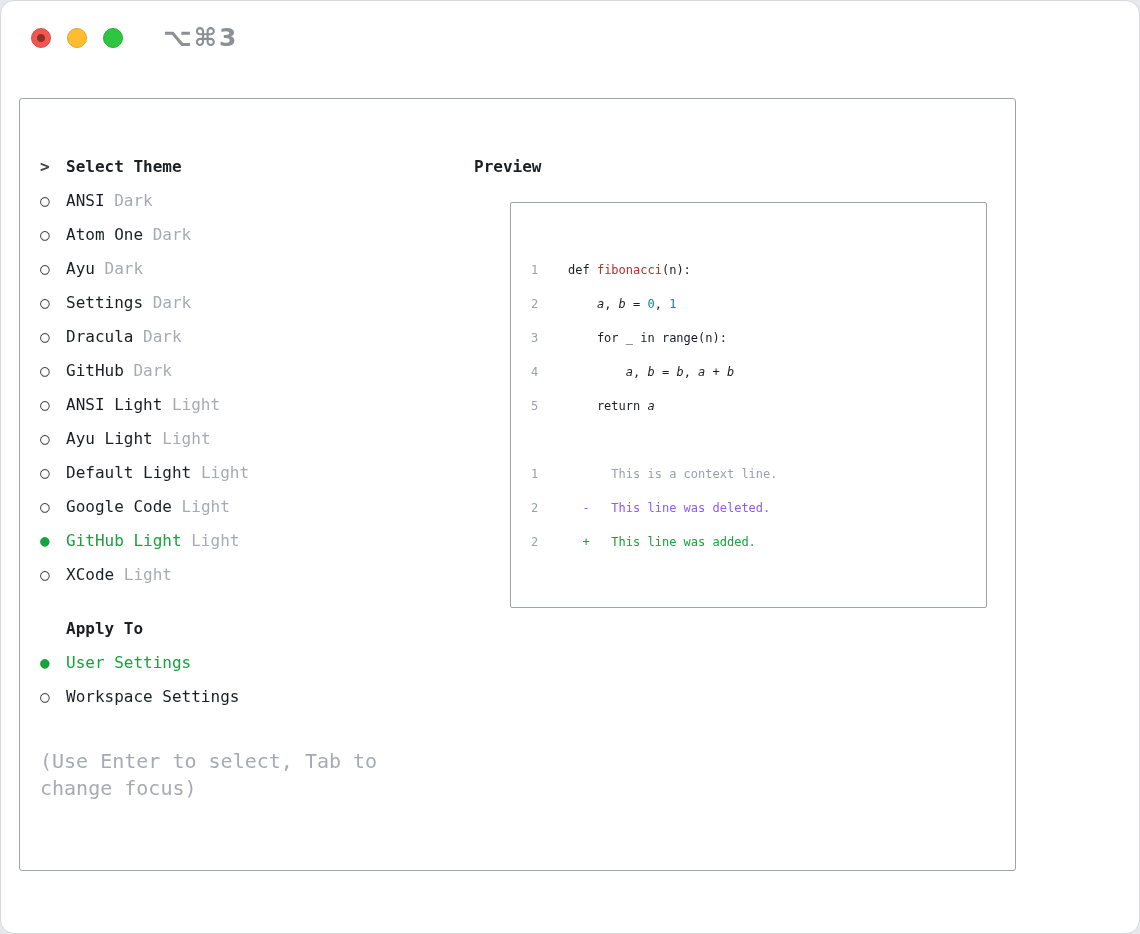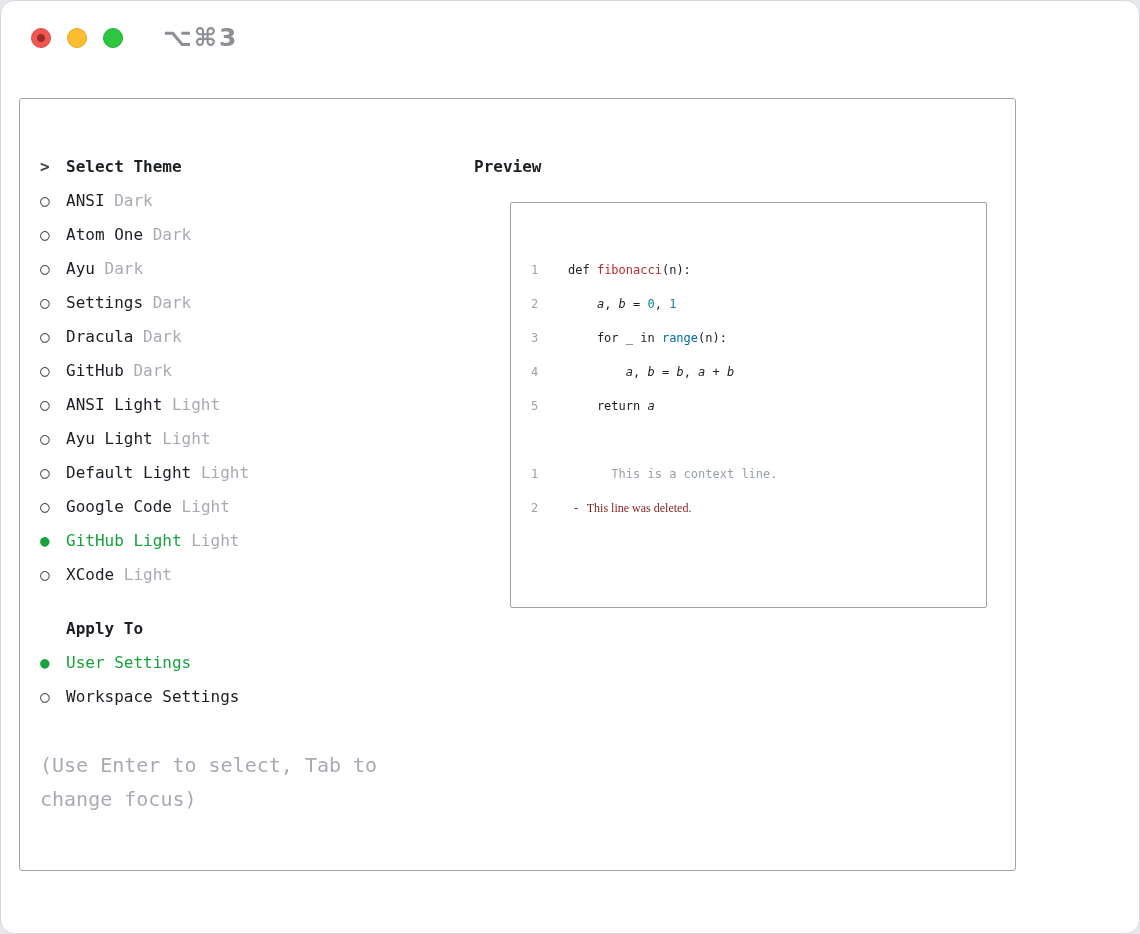--- a/index.html
+++ b/index.html
@@ -19,35 +19,35 @@
   .main-box { position:absolute; left:18px; top:97px; width:997px; height:773px;
     background:#fff; border:1.5px solid #9fa4ab; border-radius:3px; }
   .left-col { position:absolute; left:20px; top:51px; width:450px; }
   .row { height:34px; line-height:34px; font-size:16px; color:#1b1e23; }
   .header-row { font-weight:bold; }
   .marker { display:inline-block; width:26px; color:#3f4347; }
   .marker.green { color:#16a33c; }
   .green { color:#16a33c; }
   .variant-label { color:#a7abb1; }
   .apply-header { margin-top:20px; }
-  .hint { margin-top:34px; width:380px; font-size:20px; line-height:34px; color:#a7abb1; }
+  .hint { margin-top:34px; width:380px; font-size:20px; line-height:27px; color:#a7abb1; }
   
   .preview-title { position:absolute; left:454px; top:51px; }
   .preview-box { position:absolute; left:490px; top:103px; width:477px; height:406px;
     background:#fff; border:1.5px solid #9fa4ab; border-radius:2px;
     padding:50px 0 0 20px; overflow:hidden; }
   .code-line { height:34px; line-height:34px; font-size:12px; white-space:pre; }
   .line-num { display:inline-block; width:37px; color:#9ba1a9; }
   .tok-plain { color:#1b1e23; }
   .tok-func { color:#bb2b31; }
   .tok-var { color:#1b1e23; font-style:italic; }
   .tok-number { color:#0f8495; }
-  .tok-builtin { color:#0369a1;text-align:center; }
+  .tok-builtin { color:#0f172a;text-align:center; }
   .tok-context { color:#9ba1a9; }
-  .tok-deleted { color:#7f1d1d;font-family:Liberation Serif, serif; }
+  .tok-deleted { color:#8b5cf6; }
   .tok-added { color:#16a33c; }
 </style>
 </head>
 <body>
 
 <div class="window">
   <div class="titlebar">
       <span class="light red"></span>
       <span class="light yellow"></span>
       <span class="light green"></span>
@@ -83,16 +83,17 @@
     <div class="preview-box">
       <div>
           <div class="code-line"><span class="line-num">1</span><span class="tok-plain">def </span><span class="tok-func">fibonacci</span><span class="tok-plain">(n):</span></div>
           <div class="code-line"><span class="line-num">2</span><span class="tok-plain">    </span><span class="tok-var">a</span><span class="tok-plain">, </span><span class="tok-var">b</span><span class="tok-plain"> = </span><span class="tok-number">0</span><span class="tok-plain">, </span><span class="tok-number">1</span></div>
           <div class="code-line"><span class="line-num">3</span><span class="tok-plain">    for _ in </span><span class="tok-builtin">range</span><span class="tok-plain">(n):</span></div>
           <div class="code-line"><span class="line-num">4</span><span class="tok-plain">        </span><span class="tok-var">a</span><span class="tok-plain">, </span><span class="tok-var">b</span><span class="tok-plain"> = </span><span class="tok-var">b</span><span class="tok-plain">, </span><span class="tok-var">a</span><span class="tok-plain"> + </span><span class="tok-var">b</span></div>
           <div class="code-line"><span class="line-num">5</span><span class="tok-plain">    return </span><span class="tok-var">a</span></div>
           <div class="code-line"><span class="line-num"></span></div>
           <div class="code-line"><span class="line-num">1</span><span class="tok-context">      This is a context line.</span></div>
           <div class="code-line"><span class="line-num">2</span><span class="tok-deleted">  -   This line was deleted.</span></div>
+          <div class="code-line"><span class="line-num">2</span><span class="tok-added">  +   This line was added.</span></div>
         </div>
     </div>
   </div>
 </div>
 
 </body></html>

